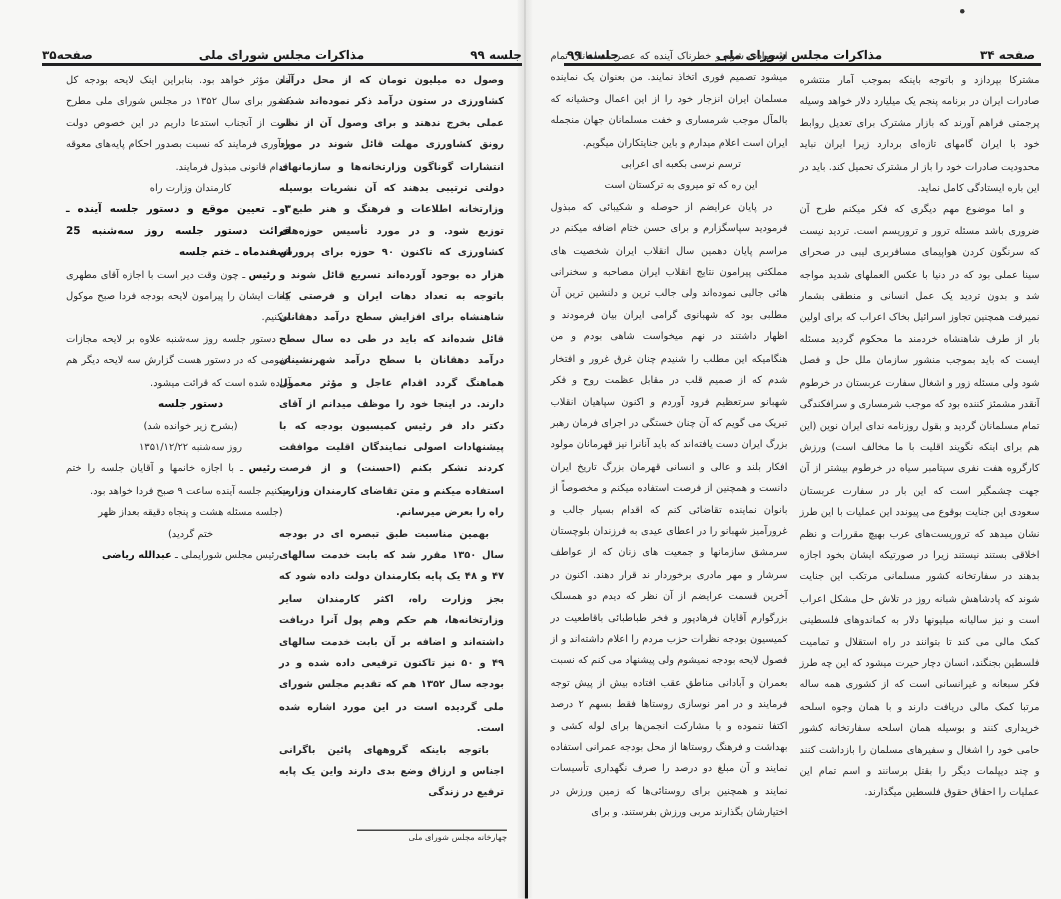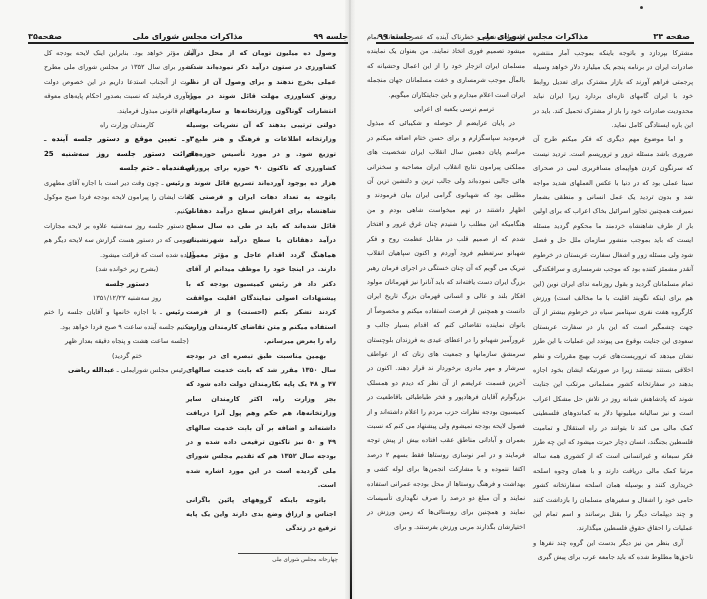--- a/index.html
+++ b/index.html
@@ -78,32 +78,32 @@
   </div>
   <div class="footnote-rule" style="left:238px; top:553px; width:100px;"></div>
   <div class="footnote" style="left:238px; top:556px; width:100px;">چهارخانه مجلس شورای ملی</div>
 
   <div class="column" style="left:44px; top:46px; width:150px;">
     <p>آنان مؤثر خواهد بود. بنابراین اینک لایحه بودجه کل کشور برای سال ۱۳۵۲ در مجلس شورای ملی مطرح است از آنجناب استدعا داریم در این خصوص دولت یادآوری فرمایند که نسبت بصدور احکام پایه‌های معوقه اقدام قانونی مبذول فرمایند.</p>
     <p class="center">کارمندان وزارت راه</p>
     <p class="bold">۳ ـ تعیین موقع و دستور جلسه آینده ـ قرائت دستور جلسه روز سه‌شنبه 25 اسفندماه ـ ختم جلسه</p>
     <p class="indent"><span class="spk">رئیس</span><span> ـ چون وقت دیر است با اجازه آقای مطهری بیانات ایشان را پیرامون لایحه بودجه فردا صبح موکول میکنیم.</span></p>
     <p class="indent">دستور جلسه روز سه‌شنبه علاوه بر لایحه مجازات عمومی که در دستور هست گزارش سه لایحه دیگر هم آماده شده است که قرائت میشود.</p>
+    <p class="center bold">دستور جلسه</p>
     <p class="center">(بشرح زیر خوانده شد)</p>
-    <p class="center bold">دستور جلسه</p>
     <p class="center">روز سه‌شنبه ۱۳۵۱/۱۲/۲۲</p>
     <p class="indent"><span class="spk">رئیس</span><span> ـ با اجازه خانمها و آقایان جلسه را ختم میکنیم جلسه آینده ساعت ۹ صبح فردا خواهد بود.</span></p>
-    <p class="center">(جلسه ساعت هشت و پنجاه دقیقه بعداز ظهر ختم گردید)</p>
+    <p class="center">(جلسه مسئله هشت و پنجاه دقیقه بعداز ظهر ختم گردید)</p>
     <p class="center"><span>رئیس مجلس شورایملی ـ</span> <span class="spk">عبدالله ریاضی</span></p>
   </div>
 
   <div class="column" style="left:533px; top:46px; width:160px;">
     <p>مشترکا بپردازد و باتوجه باینکه بموجب آمار منتشره صادرات ایران در برنامه پنجم یک میلیارد دلار خواهد وسیله پرجمتی فراهم آورند که بازار مشترک برای تعدیل روابط خود با ایران گامهای تازه‌ای بردارد زیرا ایران نباید محدودیت صادرات خود را باز ار مشترک تحمیل کند. باید در این باره ایستادگی کامل نماید.</p>
     <p class="indent">و اما موضوع مهم دیگری که فکر میکنم طرح آن ضروری باشد مسئله ترور و تروریسم است. تردید نیست که سرنگون کردن هواپیمای مسافربری لیبی در صحرای سینا عملی بود که در دنیا با عکس العملهای شدید مواجه شد و بدون تردید یک عمل انسانی و منطقی بشمار نمیرفت همچنین تجاوز اسرائیل بخاک اعراب که برای اولین بار از طرف شاهنشاه خردمند ما محکوم گردید مسئله ایست که باید بموجب منشور سازمان ملل حل و فصل شود ولی مسئله زور و اشغال سفارت عربستان در خرطوم آنقدر مشمئز کننده بود که موجب شرمساری و سرافکندگی تمام مسلمانان گردید و بقول روزنامه ندای ایران نوین (این هم برای اینکه نگویند اقلیت با ما مخالف است) ورزش کارگروه هفت نفری سپتامبر سیاه در خرطوم بیشتر از آن جهت چشمگیر است که این بار در سفارت عربستان سعودی این جنایت بوقوع می پیوندد این عملیات با این طرز نشان میدهد که تروریست‌های عرب بهیچ مقررات و نظم اخلاقی بستند نیستند زیرا در صورتیکه ایشان بخود اجازه بدهند در سفارتخانه کشور مسلمانی مرتکب این جنایت شوند که پادشاهش شبانه روز در تلاش حل مشکل اعراب است و نیز سالیانه میلیونها دلار به کماندوهای فلسطینی کمک مالی می کند تا بتوانند در راه استقلال و تمامیت فلسطین بجنگند، انسان دچار حیرت میشود که این چه طرز فکر سبعانه و غیرانسانی است که از کشوری همه ساله مرتبا کمک مالی دریافت دارند و با همان وجوه اسلحه خریداری کنند و بوسیله همان اسلحه سفارتخانه کشور حامی خود را اشغال و سفیرهای مسلمان را بازداشت کنند و چند دیپلمات دیگر را بقتل برسانند و اسم تمام این عملیات را احقاق حقوق فلسطین میگذارند.</p>
-    <p class="indent">آری بنظر من نیز دیگر بدست این گروه چند نفرها و ناحق‌ها مطلوط شده که باید جامعه عرب برای پیش گیری</p>
   </div>
 
   <div class="column" style="left:367px; top:30px; width:158px;">
     <p>از حوادث شوم و خطرناک آینده که عصر مسلمانان تمام میشود تصمیم فوری اتخاذ نمایند. من بعنوان یک نماینده مسلمان ایران انزجار خود را از این اعمال وحشیانه که بالمآل موجب شرمساری و خفت مسلمانان جهان منجمله ایران است اعلام میدارم و باین جنایتکاران میگویم.</p>
     <p class="center">ترسم نرسی بکعبه ای اعرابی</p>
+    <p class="center">این ره که تو میروی به ترکستان است</p>
     <p class="indent">در پایان عرایضم از حوصله و شکیبائی که مبذول فرمودید سپاسگزارم و برای حسن ختام اضافه میکنم در مراسم پایان دهمین سال انقلاب ایران شخصیت های مملکتی پیرامون نتایج انقلاب ایران مصاحبه و سخنرانی هائی جالبی نموده‌اند ولی جالب ترین و دلنشین ترین آن مطلبی بود که شهبانوی گرامی ایران بیان فرمودند و اظهار داشتند در نهم میخواست شاهی بودم و من هنگامیکه این مطلب را شنیدم چنان غرق غرور و افتخار شدم که از صمیم قلب در مقابل عظمت روح و فکر شهبانو سرتعظیم فرود آوردم و اکنون سپاهیان انقلاب تبریک می گویم که آن چنان خستگی در اجرای فرمان رهبر بزرگ ایران دست یافته‌اند که باید آنانرا نیز قهرمانان مولود افکار بلند و عالی و انسانی قهرمان بزرگ تاریخ ایران دانست و همچنین از فرصت استفاده میکنم و مخصوصاً از بانوان نماینده تقاضائی کنم که اقدام بسیار جالب و غرورآمیز شهبانو را در اعطای عیدی به فرزندان بلوچستان سرمشق سازمانها و جمعیت های زنان که از عواطف سرشار و مهر مادری برخوردار ند قرار دهند. اکنون در آخرین قسمت عرایضم از آن نظر که دیدم دو همسلک بزرگوارم آقایان فرهادپور و فخر طباطبائی باقاطعیت در کمیسیون بودجه نظرات حزب مردم را اعلام داشته‌اند و از فصول لایحه بودجه نمیشوم ولی پیشنهاد می کنم که نسبت بعمران و آبادانی مناطق عقب افتاده بیش از پیش توجه فرمایند و در امر نوسازی روستاها فقط بسهم ۲ درصد اکتفا ننموده و با مشارکت انجمن‌ها برای لوله کشی و بهداشت و فرهنگ روستاها از محل بودجه عمرانی استفاده نمایند و آن مبلغ دو درصد را صرف نگهداری تأسیسات نمایند و همچنین برای روستائی‌ها که زمین ورزش در اختیارشان بگذارند مربی ورزش بفرستند. و برای</p>
   </div>
 </div>
 
 </body></html>

